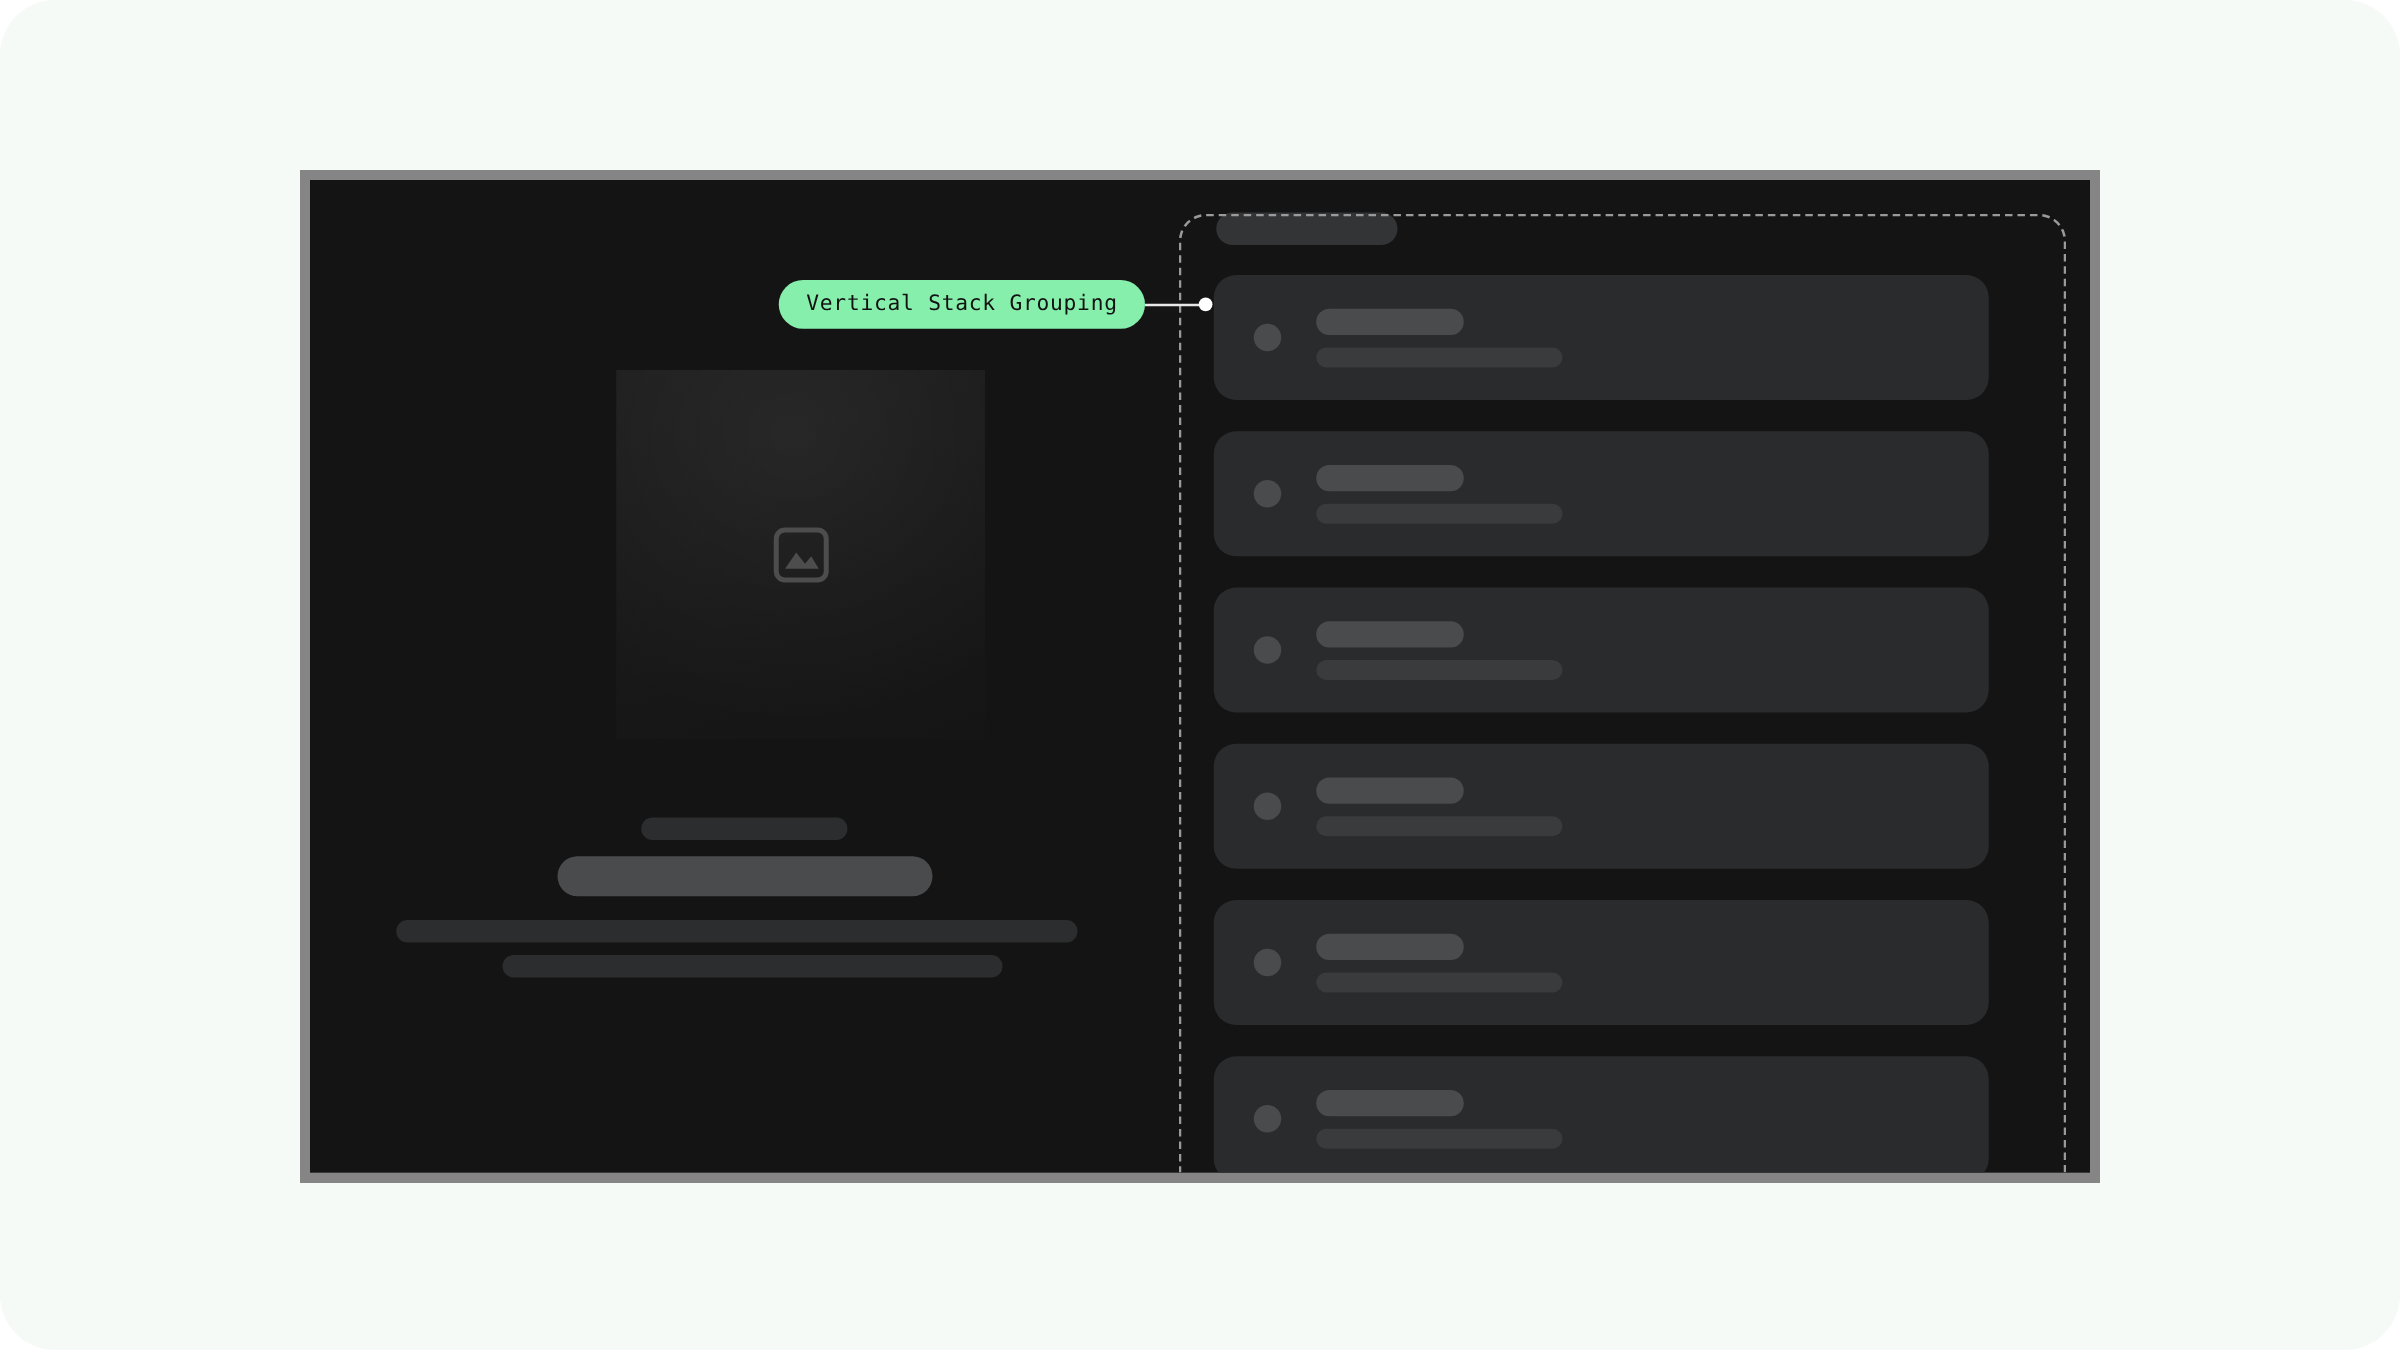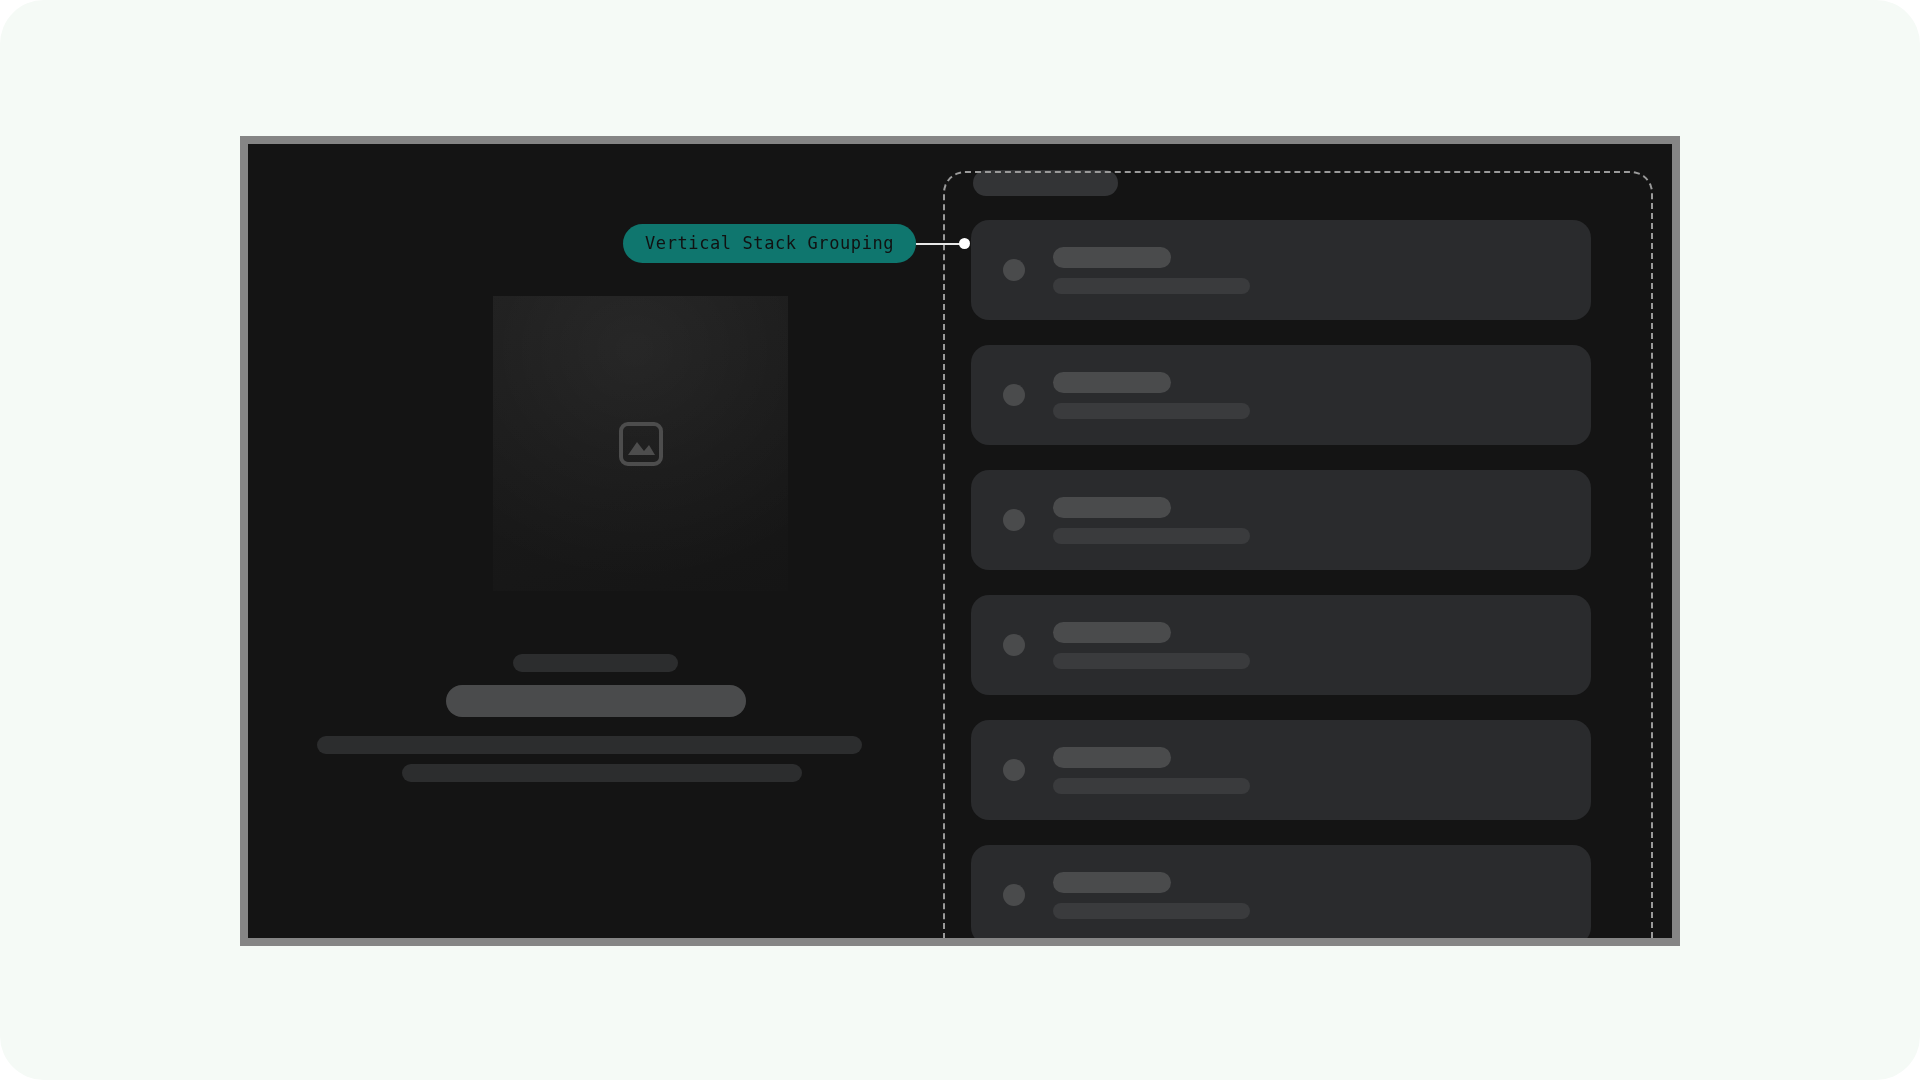--- a/index.html
+++ b/index.html
@@ -171,21 +171,21 @@
   .callout {
     position: absolute;
     left: 623px;
     top: 224px;
     display: flex;
     align-items: center;
     z-index: 30;
   }
 
   .callout-pill {
-    background: #0f766e;
+    background: #86efac;
     color: #111111;
     font-family: "DejaVu Sans Mono", "Liberation Mono", monospace;
     font-size: 17px;
     letter-spacing: 0.6px;
     padding: 11px 22px;
     border-radius: 999px;
     white-space: nowrap;
     line-height: 1;
   }
 

